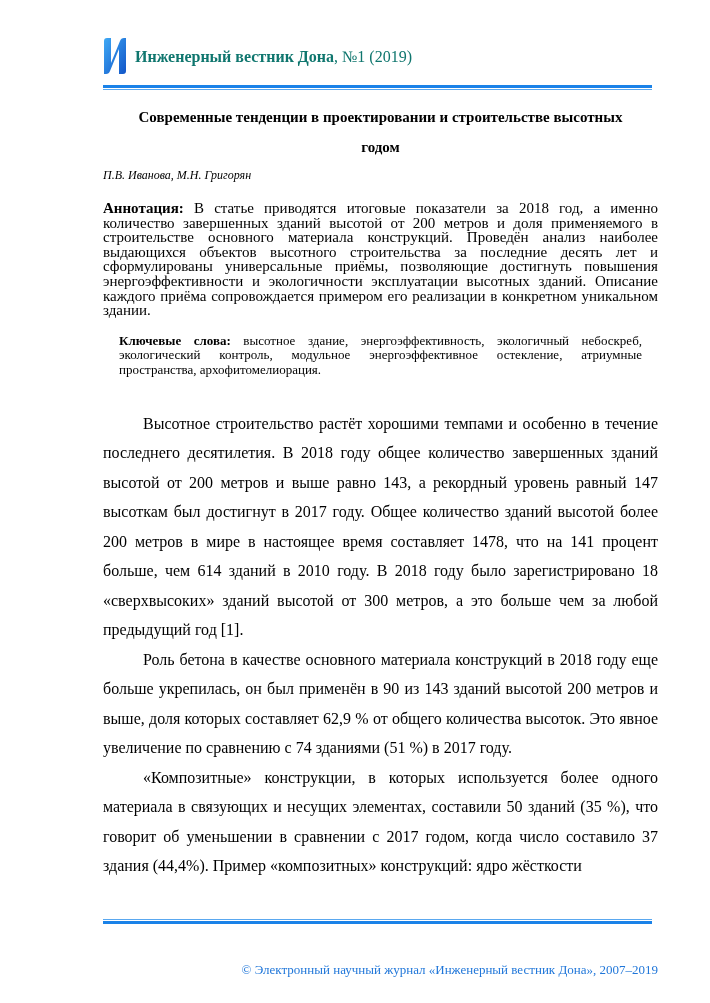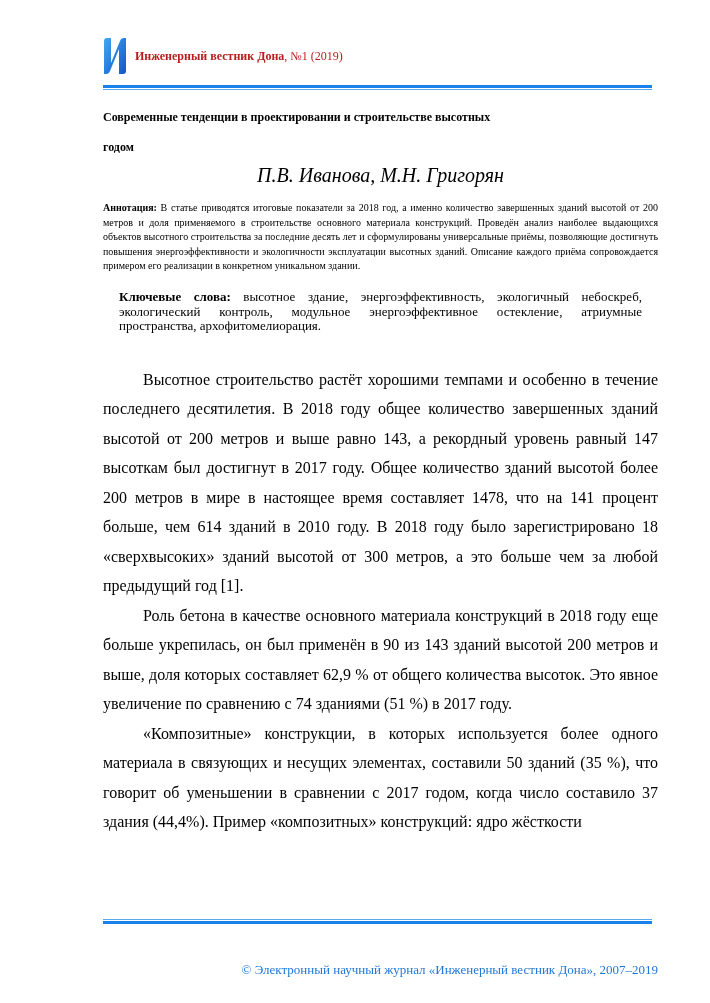--- a/index.html
+++ b/index.html
@@ -23,23 +23,23 @@
       display: flex;
       align-items: center;
     }
     .logo {
       width: 24px;
       height: 38px;
       margin-right: 8px;
       display: block;
     }
     .header-text {
-      font-size: 12px;
+      font-size: 16px;
       line-height: 15px;
-      color: #b91c1c;
+      color: #0f766e;
     }
     .header-text .journal {
       font-weight: bold;
     }
     .rule-top {
       position: absolute;
       left: 103px;
       width: 549px;
       top: 85px;
       height: 6px;
@@ -62,42 +62,42 @@
     }
     .rule-bottom .thin { margin-top: 0; margin-bottom: 1px; }
 
     .content {
       position: absolute;
       left: 103px;
       width: 555px;
       top: 102px;
     }
     .title {
-      text-align: left;
+      text-align: center;
       font-weight: bold;
-      font-size: 12px;
+      font-size: 15px;
       line-height: 30px;
       margin: 0;
     }
     .authors {
-      text-align: center;
+      text-align: left;
       font-style: italic;
-      font-size: 20px;
+      font-size: 12px;
       line-height: 20px;
       margin: 3px 0 0 0;
     }
     .affiliation {
       text-align: center;
       font-style: italic;
       font-size: 13px;
       line-height: 16px;
       margin: 8px 0 0 0;
     }
     .abstract {
-      font-size: 10px;
+      font-size: 15px;
       line-height: 14.6px;
       text-align: justify;
       margin: 16px 0 16px 0;
     }
     .abstract b { font-weight: bold; }
     .keywords {
       font-size: 13px;
       line-height: 14.6px;
       text-align: justify;
       margin: 16px;

